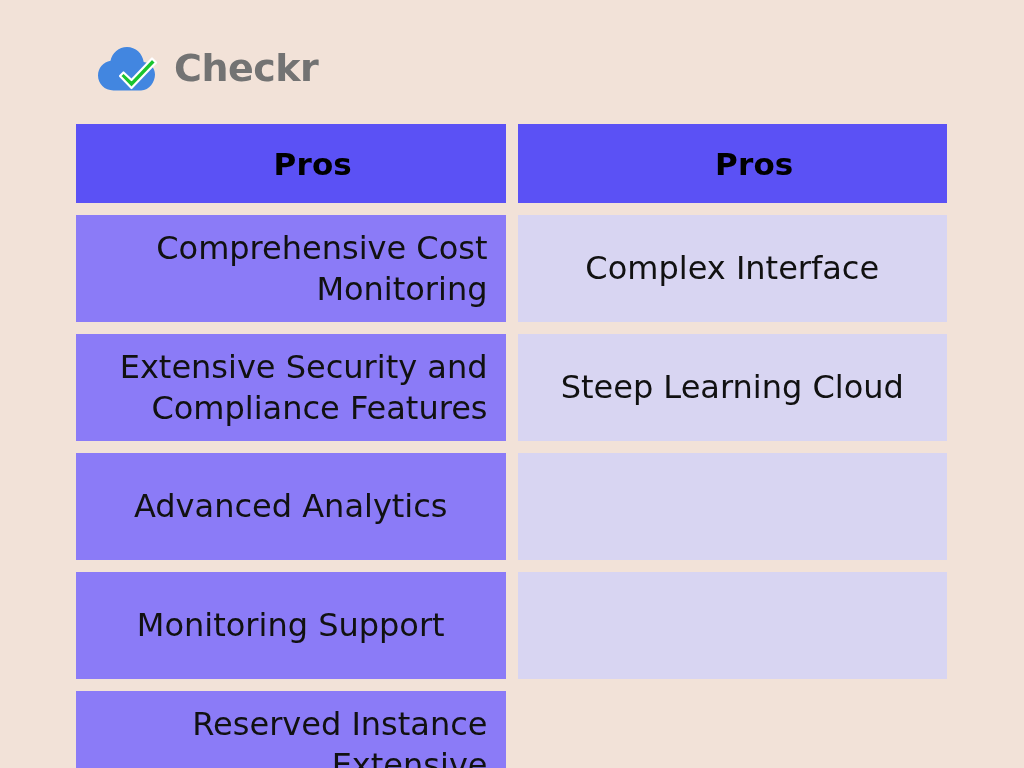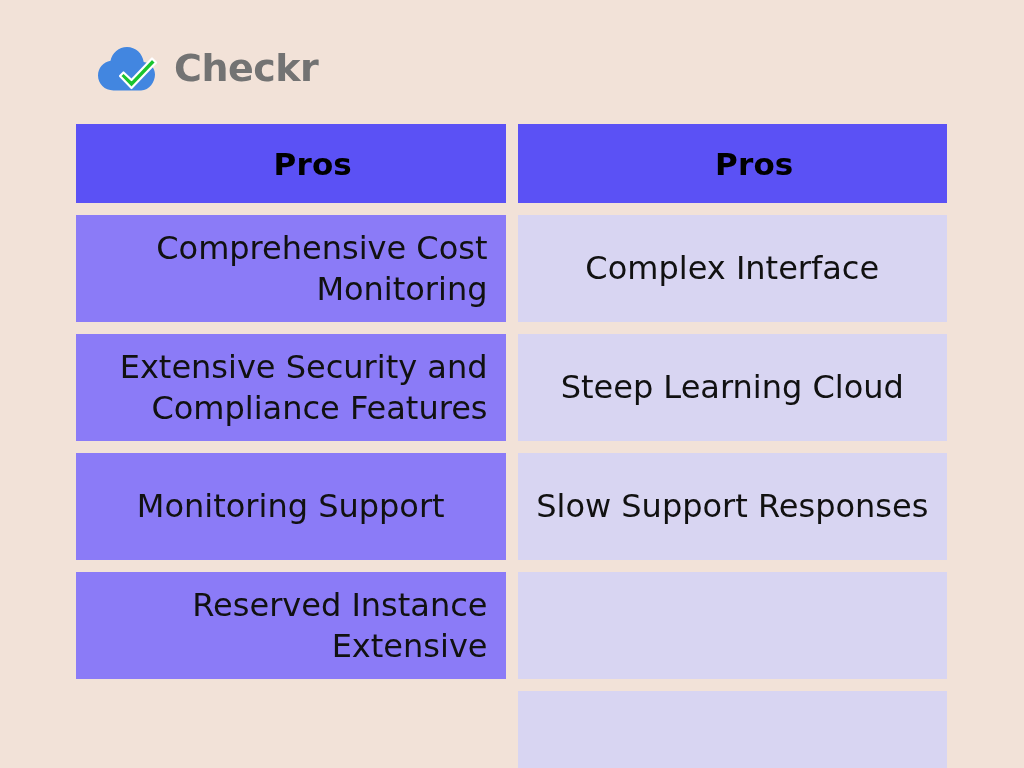--- a/index.html
+++ b/index.html
@@ -107,39 +107,39 @@
 
   <div class="column">
     <div class="col-header">Pros</div>
     <div class="cell cell-pro">
       <span class="cell-text">Comprehensive Cost Monitoring</span>
     </div>
     <div class="cell cell-pro">
       <span class="cell-text">Extensive Security and Compliance Features</span>
     </div>
     <div class="cell cell-pro">
+      <span class="cell-text">Advanced Analytics</span>
+    </div>
+    <div class="cell cell-pro">
       <span class="cell-text">Monitoring Support</span>
     </div>
     <div class="cell cell-pro">
       <span class="cell-text">Reserved Instance Extensive</span>
     </div>
   </div>
 
   <div class="column">
     <div class="col-header">Pros</div>
     <div class="cell cell-con">
       <span class="cell-text">Complex Interface</span>
     </div>
     <div class="cell cell-con">
       <span class="cell-text">Steep Learning Cloud</span>
     </div>
     <div class="cell cell-con">
-      <span class="cell-text">Slow Support Responses</span>
-    </div>
-    <div class="cell cell-con">
       <span class="cell-text"></span>
     </div>
     <div class="cell cell-con">
       <span class="cell-text"></span>
     </div>
   </div>
 
 </div>
 
 </body></html>

